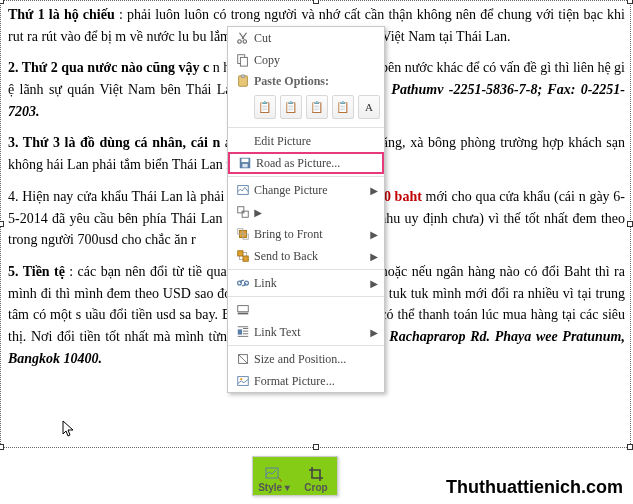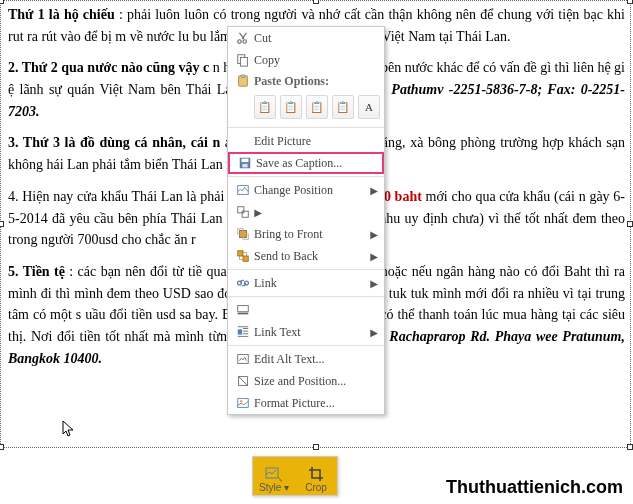--- a/index.html
+++ b/index.html
@@ -98,24 +98,24 @@
     font-size:11px;color:#5b7fa6;
   }
   .ctx .hilite {
     border: 2px solid #e83a7a;
   }
   
   .mini {
     position:absolute;
     left:252px; top:456px;
     width:86px;height:40px;
-    background:#eab308;border:1px solid #ccc;
+    background:#84cc16;border:1px solid #ccc;
     box-shadow:1px 1px 3px rgba(0,0,0,.2);
     display:flex;
-    font-family:"Segoe UI",sans-serif;font-size:10px;color:#555;
+    font-family:"Segoe UI",sans-serif;font-size:10px;color:#555;font-weight:bold;
   }
   .mini .btn{flex:1;display:flex;flex-direction:column;align-items:center;justify-content:flex-end;padding-bottom:2px;gap:0}
   .mini .btn .ic{font-size:15px;color:#5b7fa6;line-height:1.2}
   .mini .btn .cap{font-size:10px}
   .watermark{
     position:absolute;right:10px;bottom:6px;
     font-family:Arial,sans-serif;font-size:18px;font-weight:bold;color:#000;
   }
   svg{display:block}
   .cursor{
@@ -197,31 +197,31 @@
       <span class="lbl">Edit Picture</span>
   </div>
   <div class="row hilite">
     <span class="ico">
       <svg width="14" height="14" viewBox="0 0 16 16">
           <rect x="2" y="2" width="12" height="12" fill="#5b7fa6"></rect>
           <rect x="4" y="3" width="8" height="4" fill="#fff"></rect>
           <rect x="5" y="9" width="6" height="4" fill="#dde6f0"></rect>
         </svg>
     </span>
-    <span class="lbl">Save as Caption...</span>
+    <span class="lbl">Road as Picture...</span>
   </div>
   <div class="sep"></div>
   <div class="row">
     <span class="ico">
       <svg width="14" height="14" viewBox="0 0 16 16">
           <rect x="2" y="3" width="12" height="10" fill="none" stroke="#5b7fa6"></rect>
           <path d="M2 10l3-3 2 2 3-4 4 5" fill="none" stroke="#5b7fa6"></path>
         </svg>
     </span>
-    <span class="lbl">Change Position</span>
+    <span class="lbl">Change Picture</span>
       <span class="arr">▶</span>
   </div>
   <div class="row">
     <span class="ico">
       <svg width="14" height="14" viewBox="0 0 16 16">
           <rect x="2" y="2" width="7" height="7" fill="none" stroke="#666"></rect>
           <rect x="7" y="7" width="7" height="7" fill="none" stroke="#666"></rect>
         </svg>
     </span>
       <span class="arr">▶</span>
@@ -273,29 +273,20 @@
     <span class="ico">
       <svg width="14" height="14" viewBox="0 0 16 16">
           <rect x="2" y="5" width="5" height="6" fill="#5b7fa6"></rect>
           <path d="M8 4h6M8 7h6M8 10h6M2 13h12M2 2h12" stroke="#666" stroke-width="1"></path>
         </svg>
     </span>
     <span class="lbl">Link Text</span>
       <span class="arr">▶</span>
   </div>
   <div class="sep"></div>
-  <div class="row">
-    <span class="ico">
-      <svg width="14" height="14" viewBox="0 0 16 16">
-          <rect x="2" y="3" width="12" height="10" fill="none" stroke="#666"></rect>
-          <path d="M4 10l2-3 2 2 2-3 2 4" fill="none" stroke="#666"></path>
-        </svg>
-    </span>
-    <span class="lbl">Edit Alt Text...</span>
-  </div>
   <div class="row">
     <span class="ico">
       <svg width="14" height="14" viewBox="0 0 16 16">
           <rect x="3" y="3" width="10" height="10" fill="none" stroke="#666"></rect>
           <path d="M3 3l10 10" stroke="#666"></path>
         </svg>
     </span>
     <span class="lbl">Size and Position...</span>
   </div>
   <div class="row">

